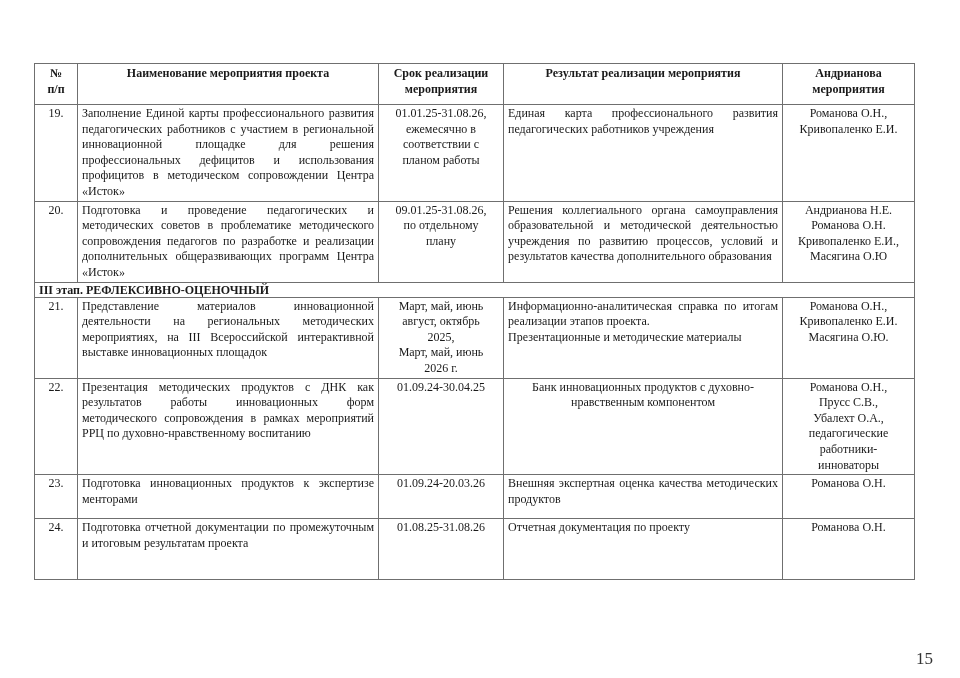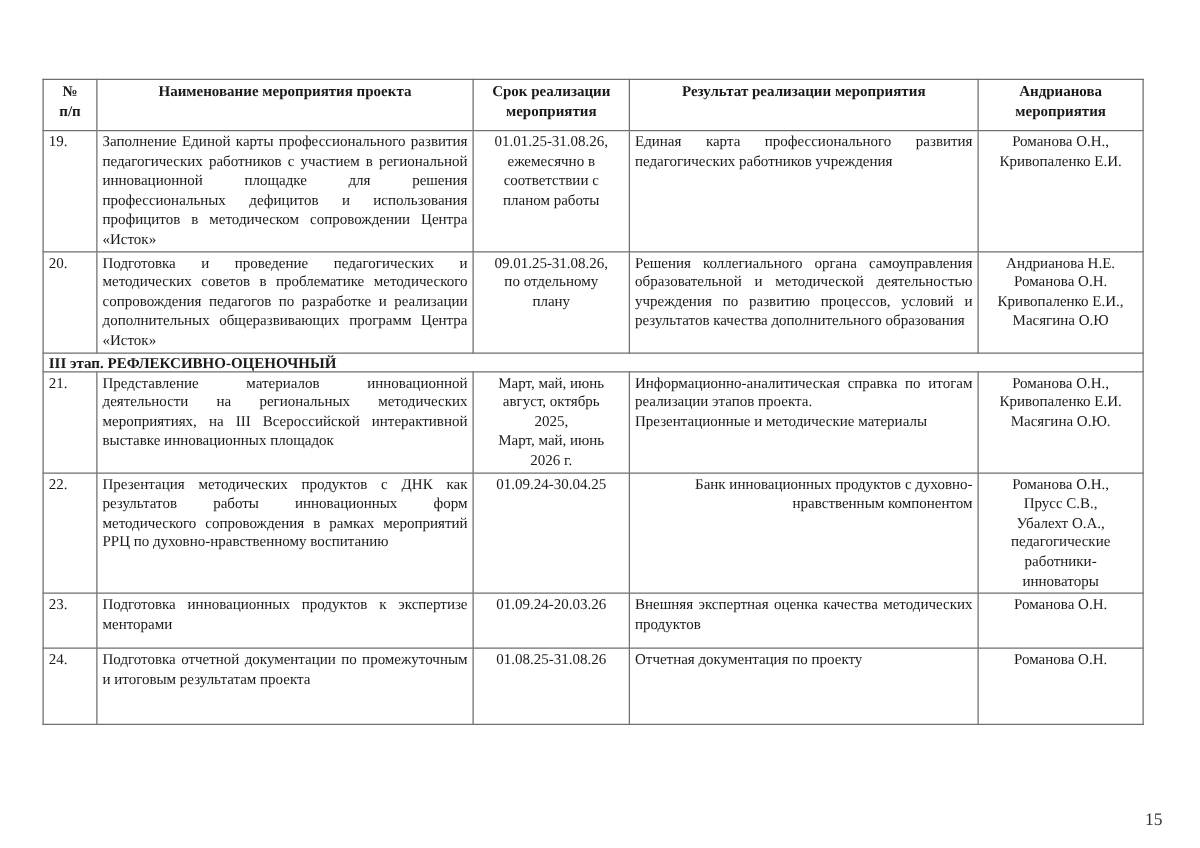--- a/index.html
+++ b/index.html
@@ -42,21 +42,21 @@
       vertical-align: top;
       padding: 1px 4px 1px 4px;
     }
     table.plan th {
       font-weight: bold;
       text-align: center;
       padding-top: 2px;
       padding-bottom: 2px;
       height: 36px;
     }
-    td.num { }
+    td.num { text-align: center; }
     td.name, td.result { text-align: justify; }
     td.term, td.exec { text-align: center; }
     td.exec { border-left-color: #a8a8a8; }
 
     tr.r19 td { height: 91px; }
     tr.r20 td { height: 78px; }
     tr.r21 td { height: 76px; }
     tr.r22 td { height: 90px; }
     tr.r23 td { height: 41px; }
     tr.r24 td { height: 58px; }
@@ -70,21 +70,21 @@
     }
     td.section-cell {
       position: relative;
     }
     .pre { white-space: pre-line; }
 
     .page-number {
       position: absolute;
       left: 916px;
       top: 649px;
-      font-size: 14px;
+      font-size: 17px;
       font-family: "Liberation Serif", "DejaVu Serif", serif;
       color: #333;
     }
   </style>
 </head>
 <body>
 
 <div class="page">
   <table class="plan">
     <colgroup>
@@ -142,21 +142,21 @@
         <td class="result pre">Информационно-аналитическая справка по итогам реализации этапов проекта.
 Презентационные и методические материалы</td>
         <td class="exec pre">Романова О.Н.,
 Кривопаленко Е.И.
 Масягина О.Ю.</td>
       </tr>
       <tr class="r22">
         <td class="num">22.</td>
         <td class="name">Презентация методических продуктов с ДНК как результатов работы инновационных форм методического сопровождения в рамках мероприятий РРЦ по духовно-нравственному воспитанию</td>
         <td class="term pre">01.09.24-30.04.25</td>
-        <td class="result" style="text-align:right">Банк инновационных продуктов с духовно-нравственным компонентом</td>
+        <td class="result" style="text-align:center">Банк инновационных продуктов с духовно-нравственным компонентом</td>
         <td class="exec pre">Романова О.Н.,
 Прусс С.В.,
 Убалехт О.А.,
 педагогические
 работники-
 инноваторы</td>
       </tr>
       <tr class="r23">
         <td class="num">23.</td>
         <td class="name">Подготовка инновационных продуктов к экспертизе менторами</td>

